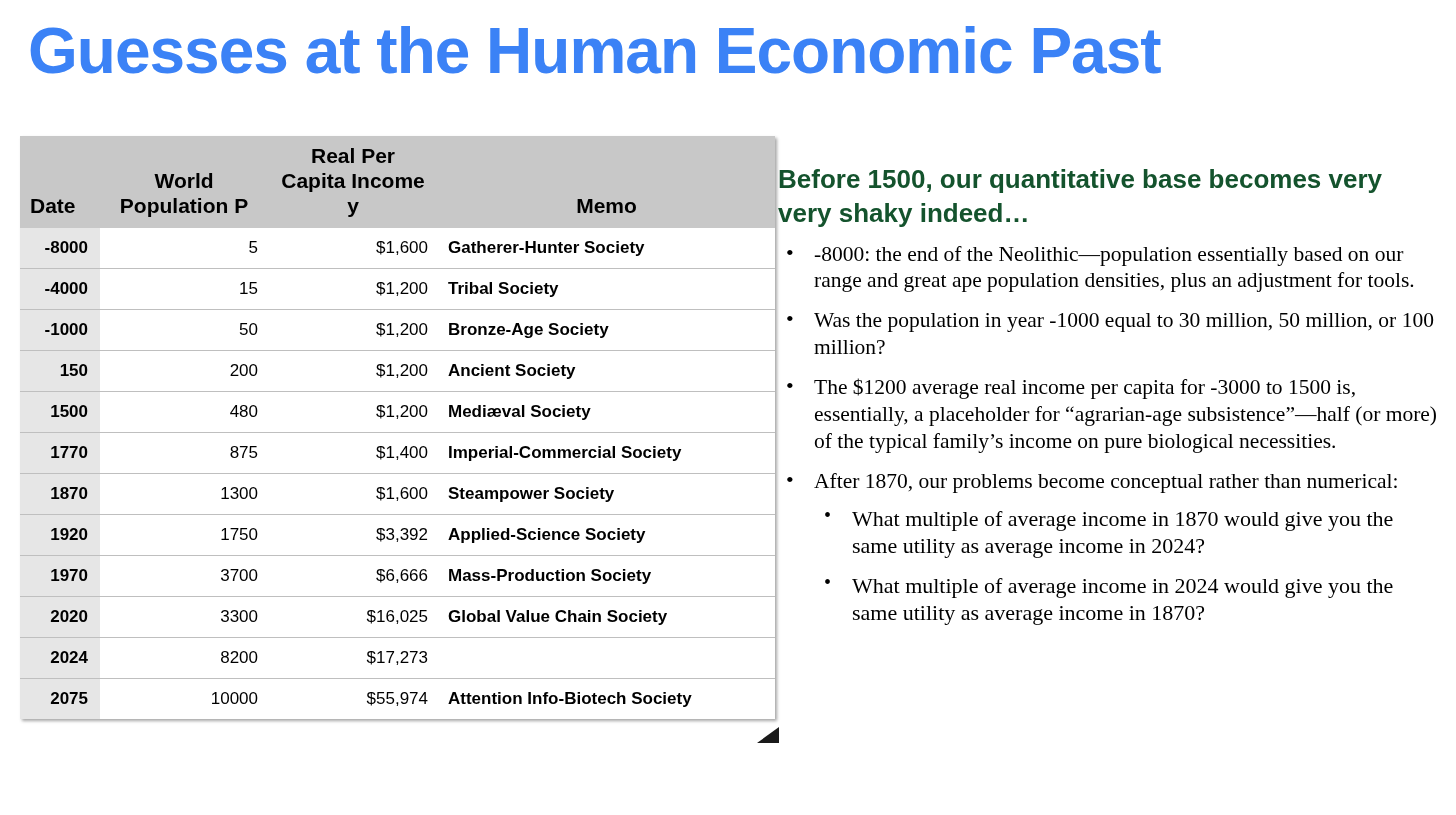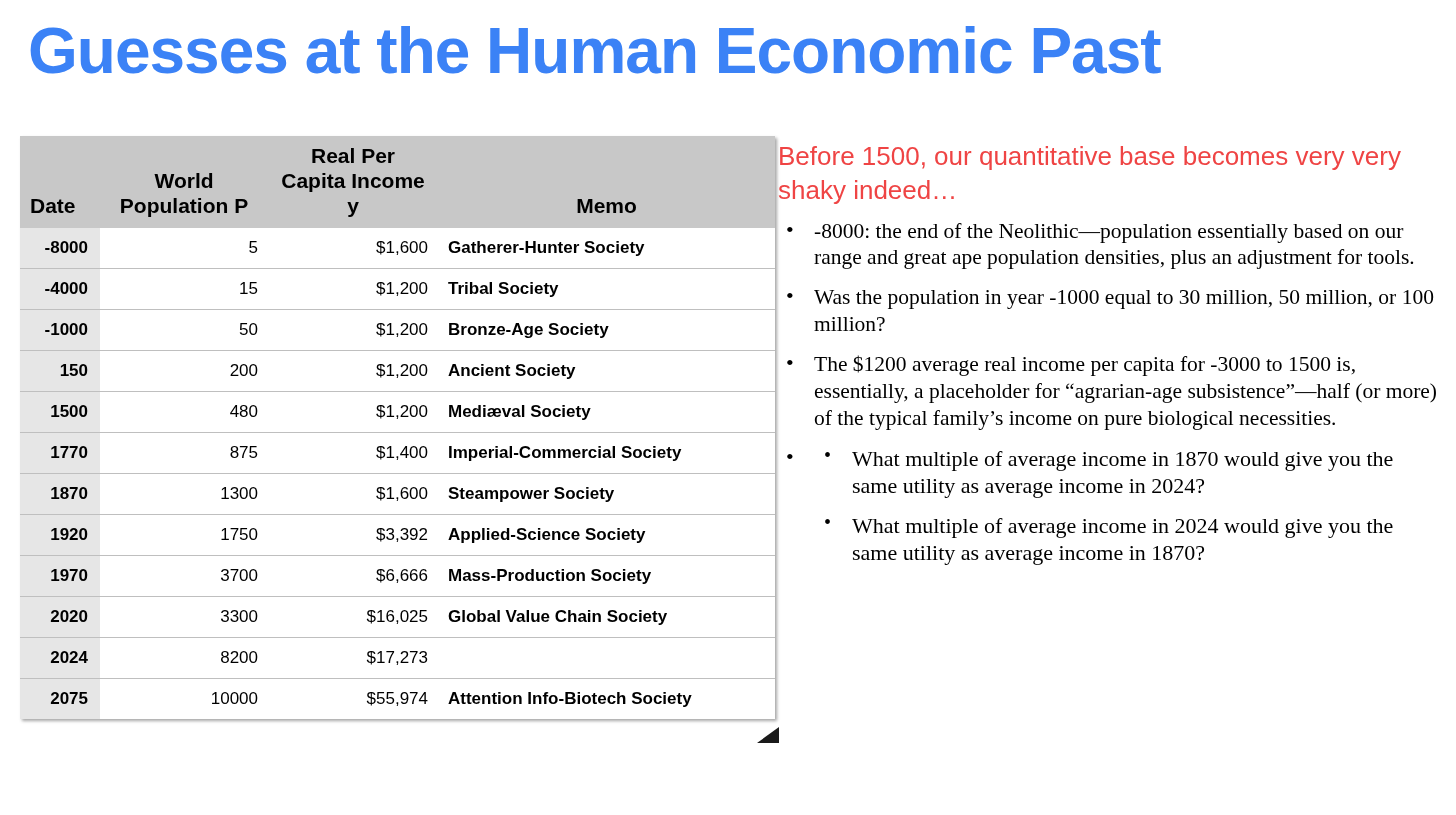--- a/index.html
+++ b/index.html
@@ -103,24 +103,25 @@
 
   
   .notes {
     position: absolute;
     left: 778px;
     top: 140px;
     width: 662px;
   }
   .notes-head {
     font-size: 26px;
-    font-weight: normal;
-    color: #ef4444;
+    font-weight: bold;
+    color: #14532d;
     line-height: 1.3;
     margin-bottom: 10px;
+    margin-top: 23px;
   }
   ul.bullets {
     list-style: none;
     margin: 0;
     padding: 0;
   }
   ul.bullets > li {
     position: relative;
     font-family: "Liberation Serif", serif;
     font-size: 21.5px;
@@ -259,20 +260,21 @@
     <div class="corner-fold"></div>
   </div>
 
   <div class="notes">
     <div class="notes-head">Before 1500, our quantitative base becomes very very shaky indeed…</div>
     <ul class="bullets">
       <li>-8000: the end of the Neolithic—population essentially based on our range and great ape population densities, plus an adjustment for tools.</li>
       <li>Was the population in year -1000 equal to 30 million, 50 million, or 100 million?</li>
       <li>The $1200 average real income per capita for -3000 to 1500 is, essentially, a placeholder for “agrarian-age subsistence”—half (or more) of the typical family’s income on pure biological necessities.</li>
       <li>
+        <span>After 1870, our problems become conceptual rather than numerical:</span>
         <ul class="sub">
           <li>What multiple of average income in 1870 would give you the same utility as average income in 2024?</li>
           <li>What multiple of average income in 2024 would give you the same utility as average income in 1870?</li>
         </ul>
       </li>
     </ul>
   </div>
 
 </div>
 

